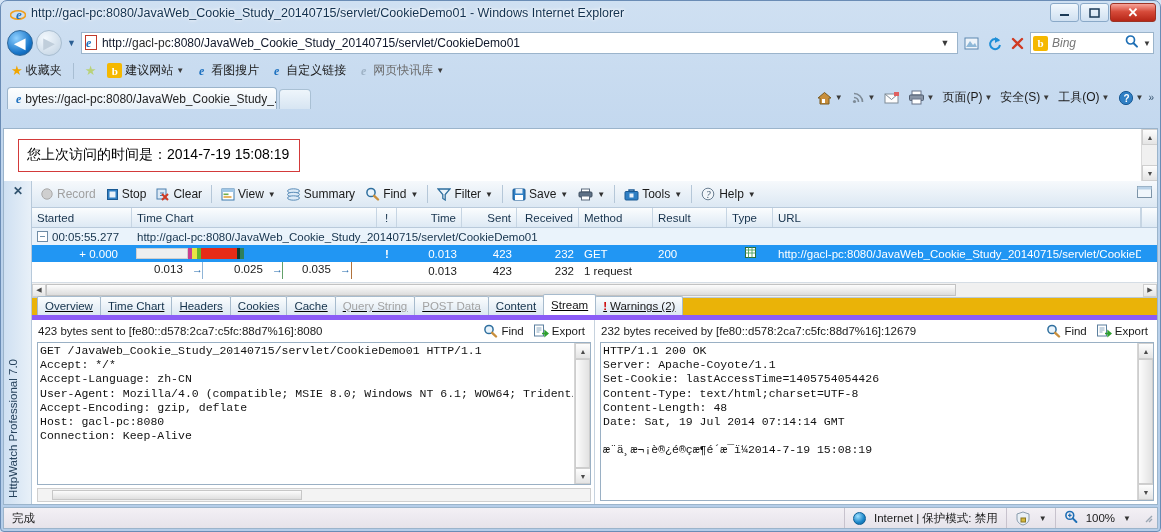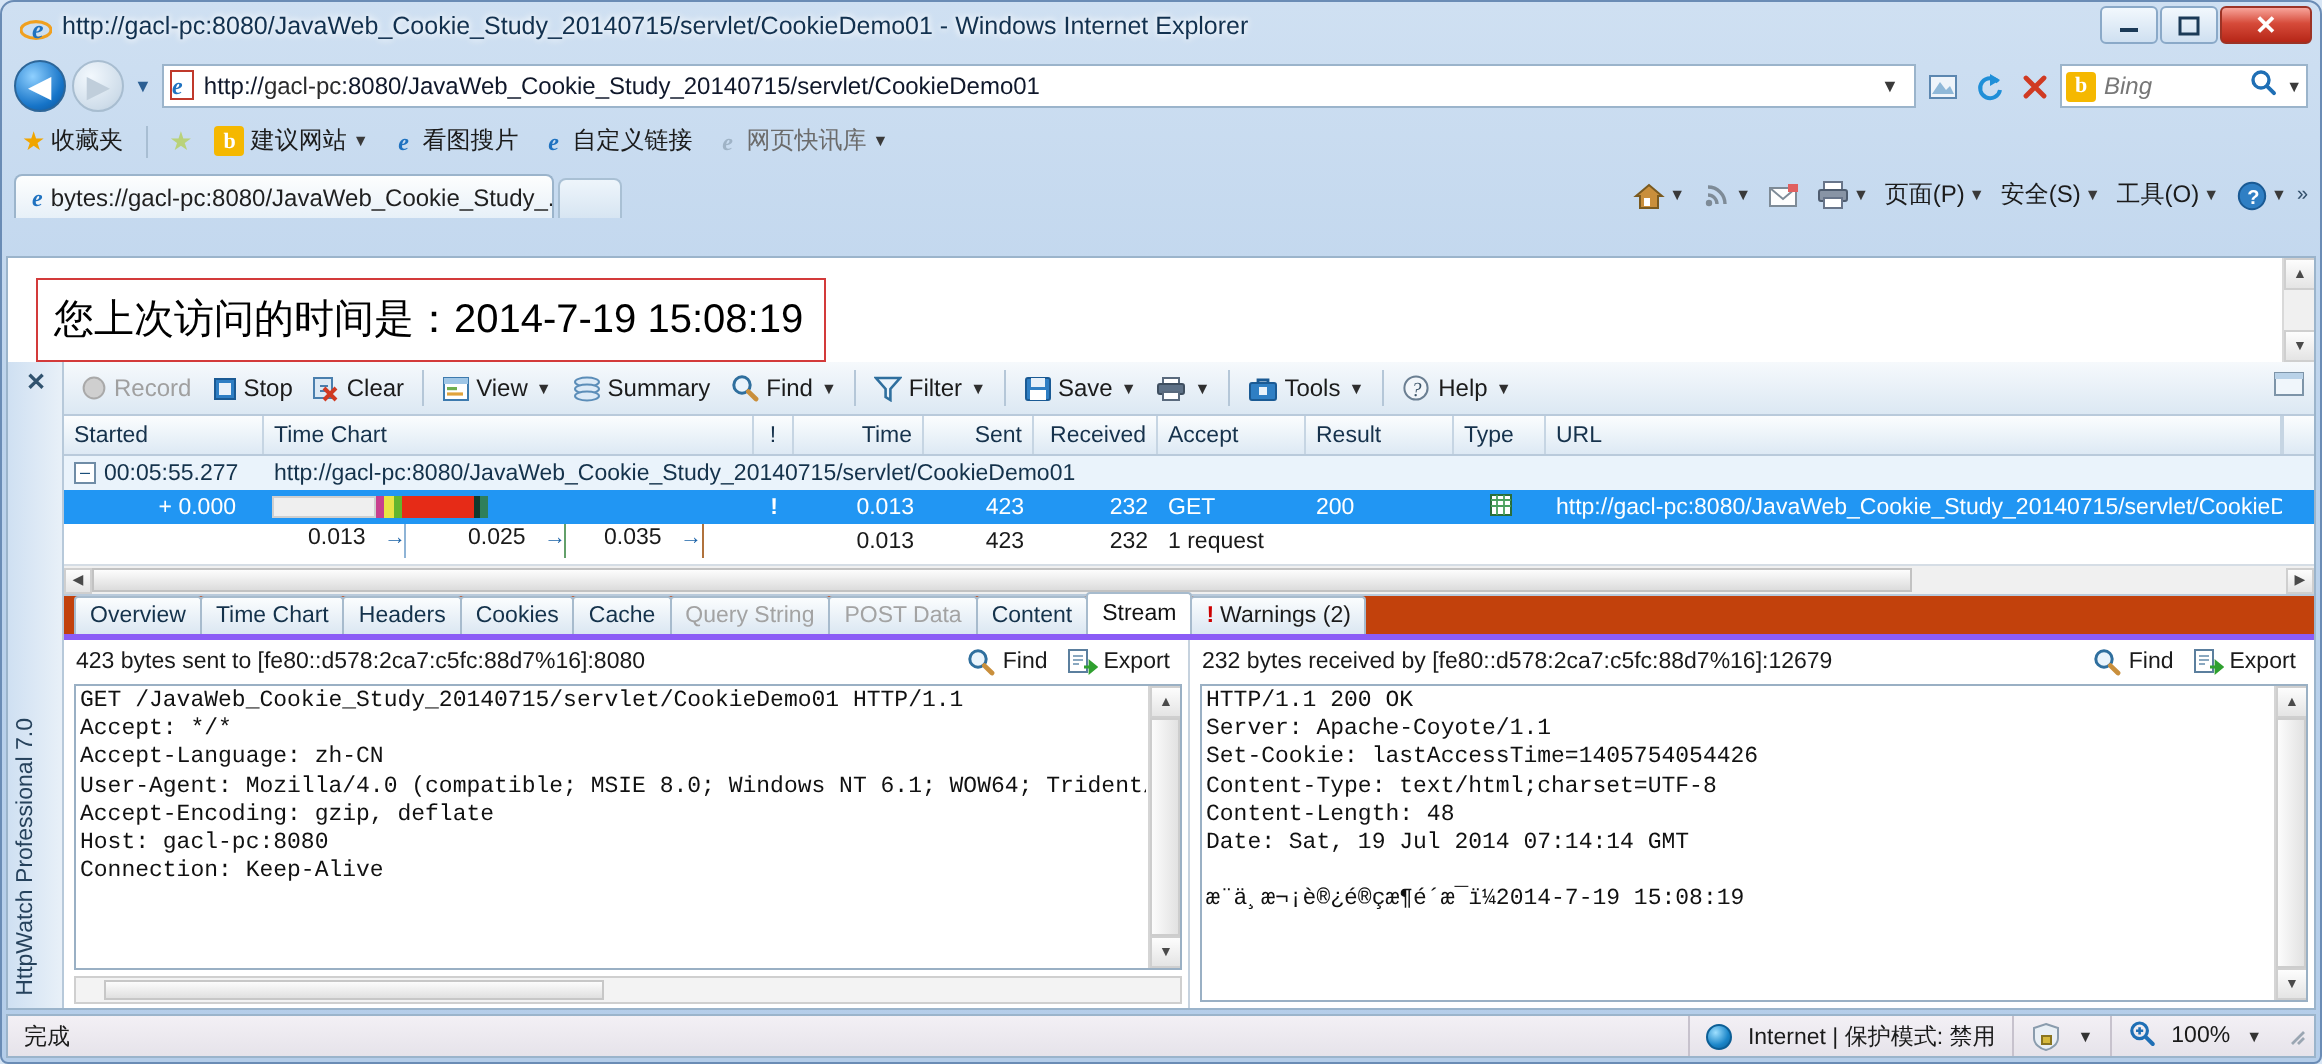--- a/index.html
+++ b/index.html
@@ -106,21 +106,21 @@
   .cmdbar { position:absolute; right:6px; bottom:2px; display:flex; align-items:center; gap:2px; font-size:12px; color:#1b1b1b; }
   .cmdbtn { display:flex; align-items:center; gap:2px; padding:1px 3px; white-space:nowrap; }
   
   .content {
     position:absolute; left:2px; right:2px; top:127px; bottom:26px;
     background:#fff; border:1px solid #9bb4cb; overflow:hidden;
   }
   .docarea { height:52px; background:#fff; position:relative; }
   .redbox {
     position:absolute; left:14px; top:10px; border:1px solid #d33a3a;
-    padding:6px 10px 7px 8px; font-size:20px; color:#000; white-space:nowrap;
+    padding:6px 10px 7px 8px; font-size:14px; color:#000; white-space:nowrap;
   }
   .docscroll {
     position:absolute; right:0; top:0; width:16px; height:52px;
     background:#f0f0f0; border-left:1px solid #d9d9d9;
   }
   .sb-arrow {
     width:16px; height:16px; display:flex; align-items:center; justify-content:center;
     font-size:7px; color:#4a4a4a; background:linear-gradient(to bottom,#fdfdfd,#e4e4e4);
     border:1px solid #cfcfcf;
   }
@@ -176,21 +176,21 @@
   }
   .tchart { position:relative; height:11px; width:100%; }
   .tbar { position:absolute; top:0; height:11px; }
   .hscroll {
     height:15px; background:#f0f0f0; border-top:1px solid #d5dde5; display:flex; align-items:center;
   }
   .hs-thumb { height:12px; background:linear-gradient(to bottom,#fdfdfd,#dcdcdc); border:1px solid #c2c2c2; }
   
   .dtabs {
     height:22px; display:flex; align-items:flex-end; gap:0; padding-left:5px;
-    background:#c2410c; border-bottom:3px solid #8b5cf6;
+    background:#eab308; border-bottom:5px solid #8b5cf6;text-decoration:underline;
   }
   .dtab {
     height:19px; padding:0 7px; display:flex; align-items:center; font-size:11.5px;
     border:1px solid #a7bbcd; border-bottom:none; border-radius:2px 2px 0 0; margin-right:-1px;
     background:linear-gradient(to bottom,#fbfdfe,#dbe7f2); color:#14324b;
   }
   .dtab.disabled { color:#a3a3a3; }
   .dtab.active { background:#fff; color:#111; height:21px; position:relative; z-index:2; }
   .dtab.warn { color:#1a1a1a; }
   .dtab .bang { color:#c00; font-weight:bold; margin-right:3px; }
@@ -528,21 +528,21 @@
         </div>
 
         <div class="grid">
           <div class="ghead">
             <div class="gh" style="width:100px;">Started</div>
             <div class="gh" style="width:245px;">Time Chart</div>
             <div class="gh c" style="width:20px;">!</div>
             <div class="gh r" style="width:65px;">Time</div>
             <div class="gh r" style="width:55px;">Sent</div>
             <div class="gh r" style="width:62px;">Received</div>
-            <div class="gh" style="width:74px;">Accept</div>
+            <div class="gh" style="width:74px;">Method</div>
             <div class="gh" style="width:74px;">Result</div>
             <div class="gh" style="width:46px;">Type</div>
             <div class="gh" style="flex:1;">URL</div>
             <div style="width:16px;background:linear-gradient(to bottom,#fbfdfe,#dde9f4);border-left:1px solid #c6d5e3;"></div>
           </div>
 
           <div class="grow group">
             <div class="gc" style="width:100px;">
               <span class="expander">–</span>
               <span>00:05:55.277</span>

